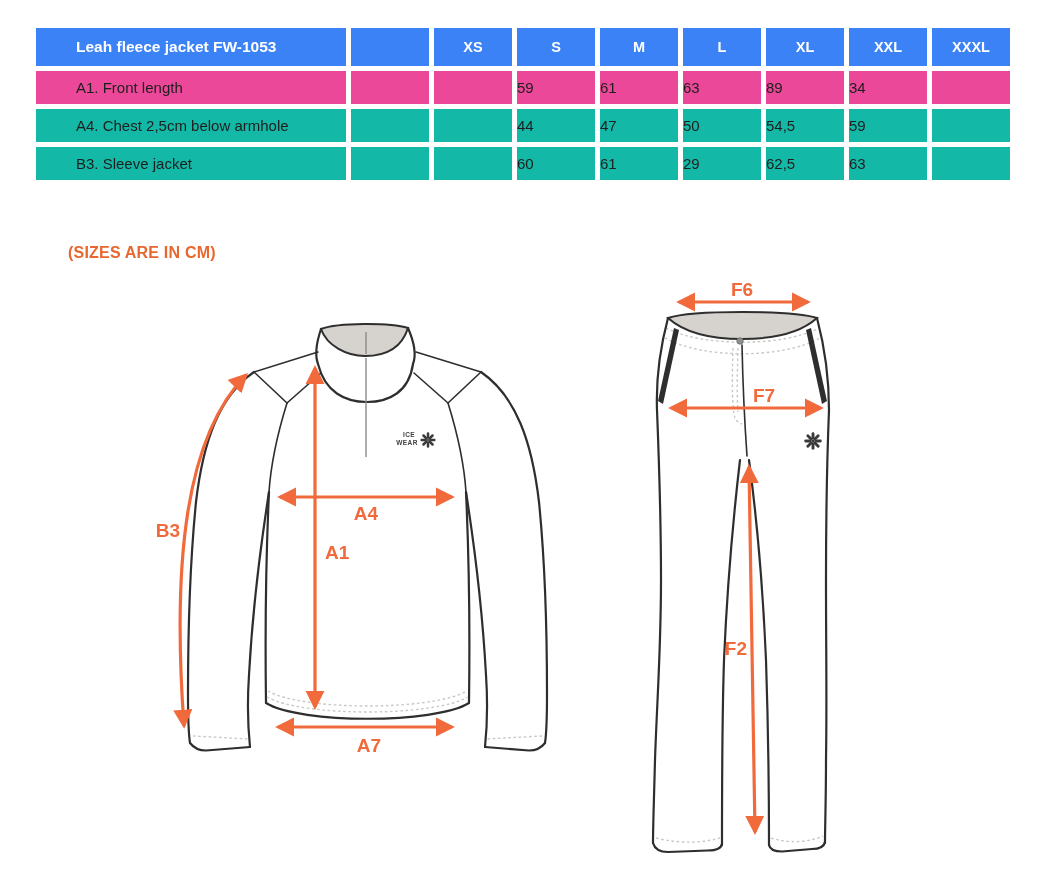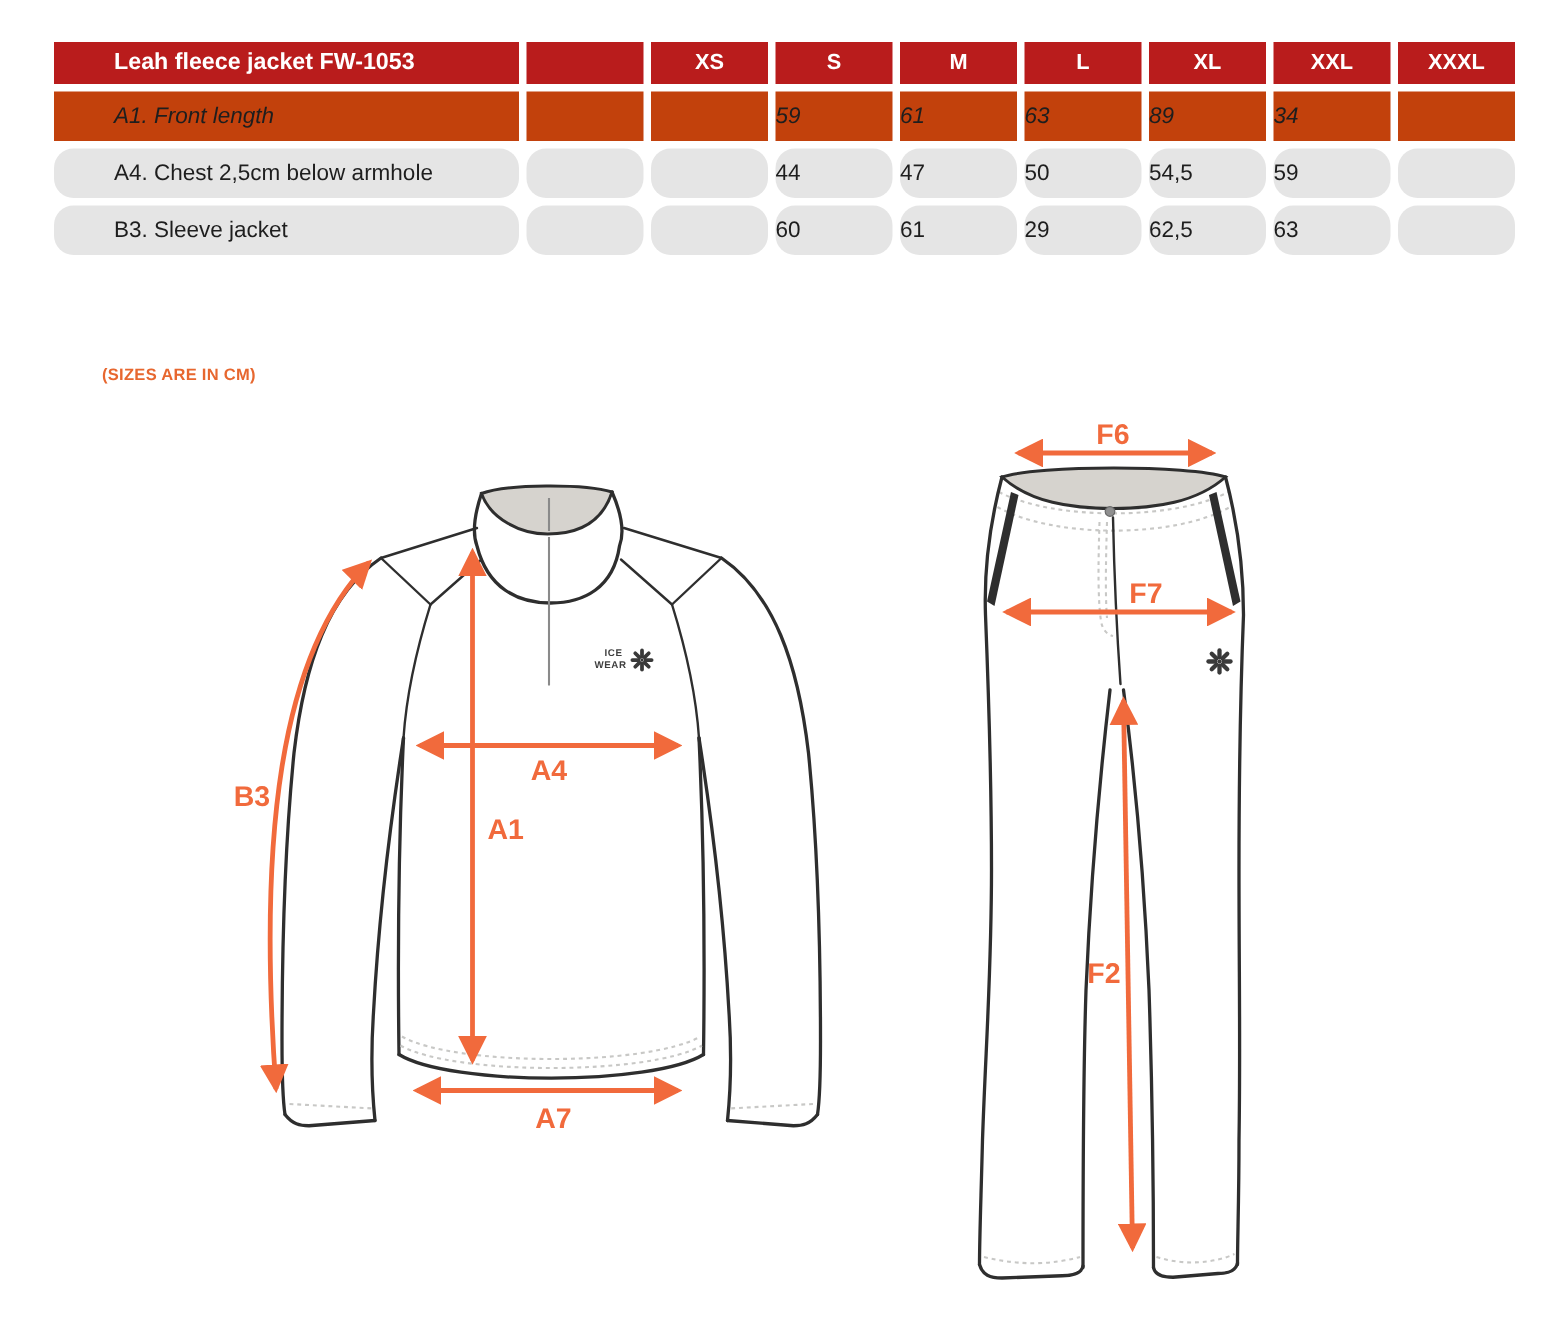--- a/index.html
+++ b/index.html
@@ -19,34 +19,34 @@
   }
   table.size-table col.c-label{width:310px;}
   table.size-table col.c-size{width:78px;}
   .size-table th, .size-table td{
     padding:0;margin:0;
     font-size:15px;color:#1e1e1e;
     vertical-align:middle;
     overflow:hidden;white-space:nowrap;
   }
   .size-table tr.head th{
-    background:#b91c1c;color:#ffffff;
-    height:28px;font-weight:bold;font-size:14.5px;
+    background:#3b82f6;color:#ffffff;
+    height:38px;font-weight:bold;font-size:14.5px;
   }
   .size-table tr.head th.title{
     text-align:left;padding-left:40px;font-size:15.5px;
   }
   .size-table tr.r td{height:33px;}
-  .size-table tr.dark td{background:#c2410c;font-style:italic;}
-  .size-table tr.light td{background:#e5e5e5;border-radius:13px;}
+  .size-table tr.dark td{background:#ec4899;}
+  .size-table tr.light td{background:#14b8a6;}
   .size-table td.label{text-align:left;padding-left:40px;}
   
   .note{
     position:absolute;left:68px;top:244px;
-    color:#E7672F;font-size:11px;font-weight:bold;letter-spacing:.2px;text-align:center;
+    color:#E7672F;font-size:16px;font-weight:bold;letter-spacing:.2px;text-align:center;
   }
   
   svg{position:absolute;overflow:visible;}
   svg#jacket{left:140px;top:288px;}
   svg#pants{left:620px;top:278px;}
   .garment{fill:none;stroke:#2e2e2e;stroke-width:2.2;stroke-linecap:round;stroke-linejoin:round;}
   .seam{fill:none;stroke:#2e2e2e;stroke-width:1.6;stroke-linecap:round;stroke-linejoin:round;}
   .stitch{fill:none;stroke:#c8c8c6;stroke-width:1.4;stroke-dasharray:2.6 2.6;stroke-linecap:butt;}
   .zip{fill:none;stroke:#8a8a8a;stroke-width:1.4;}
   .grayfill{fill:#d6d3ce;stroke:#2e2e2e;stroke-width:2;}

